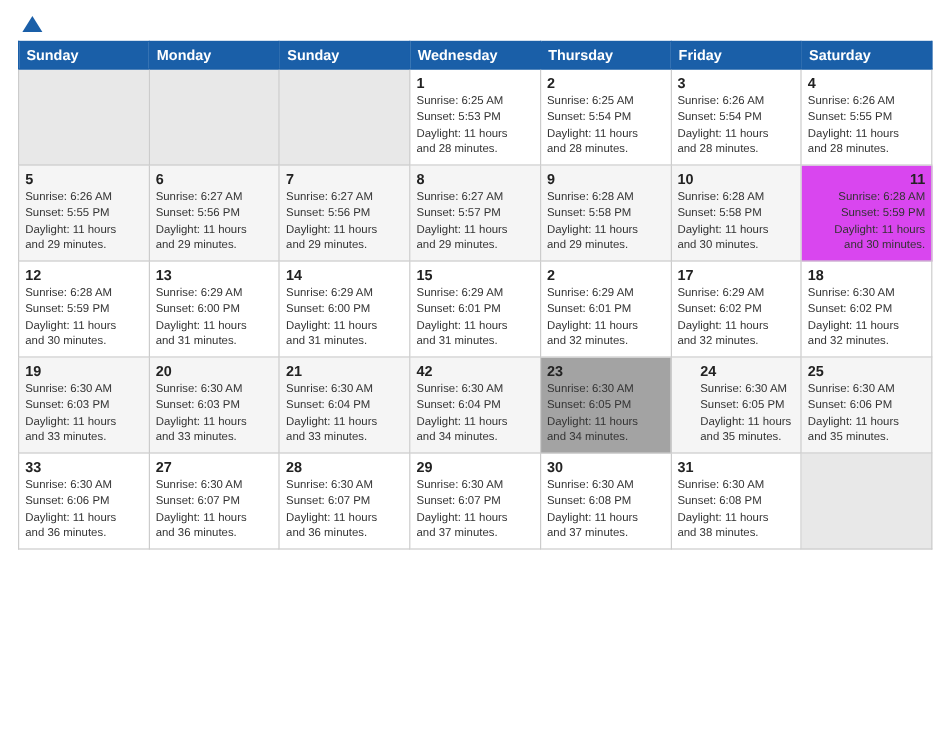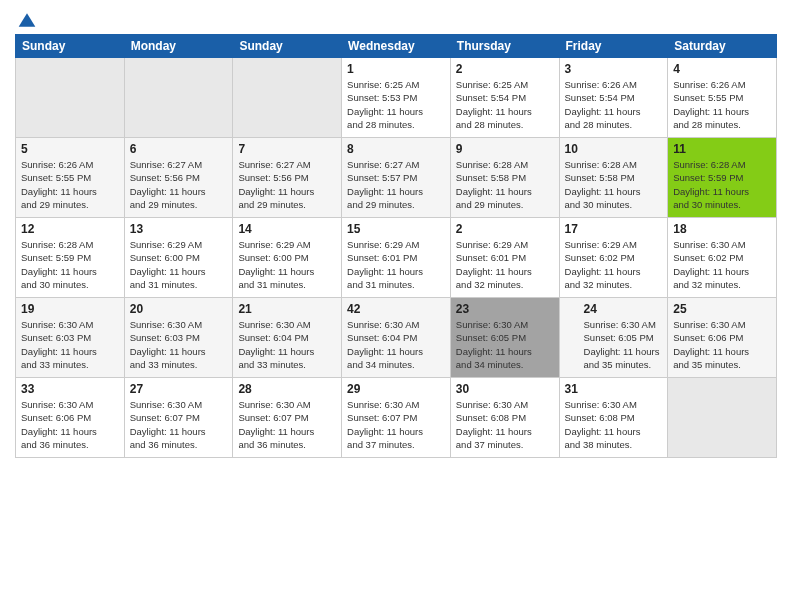--- a/index.html
+++ b/index.html
@@ -203,21 +203,21 @@
 Daylight: 11 hours
 and 29 minutes.</div>
           </td>
           <td style="background: rgb(245, 245, 245);">
             <span class="day-number">10</span>
             <div class="day-info" style="white-space: pre-line;">Sunrise: 6:28 AM
 Sunset: 5:58 PM
 Daylight: 11 hours
 and 30 minutes.</div>
           </td>
-          <td style="background: #84cc16;">
+          <td style="background: #d946ef; text-align: right;">
             <span class="day-number">11</span>
             <div class="day-info" style="white-space: pre-line;">Sunrise: 6:28 AM
 Sunset: 5:59 PM
 Daylight: 11 hours
 and 30 minutes.</div>
           </td>
         </tr>
         <tr>
           <td>
             <span class="day-number">12</span>

